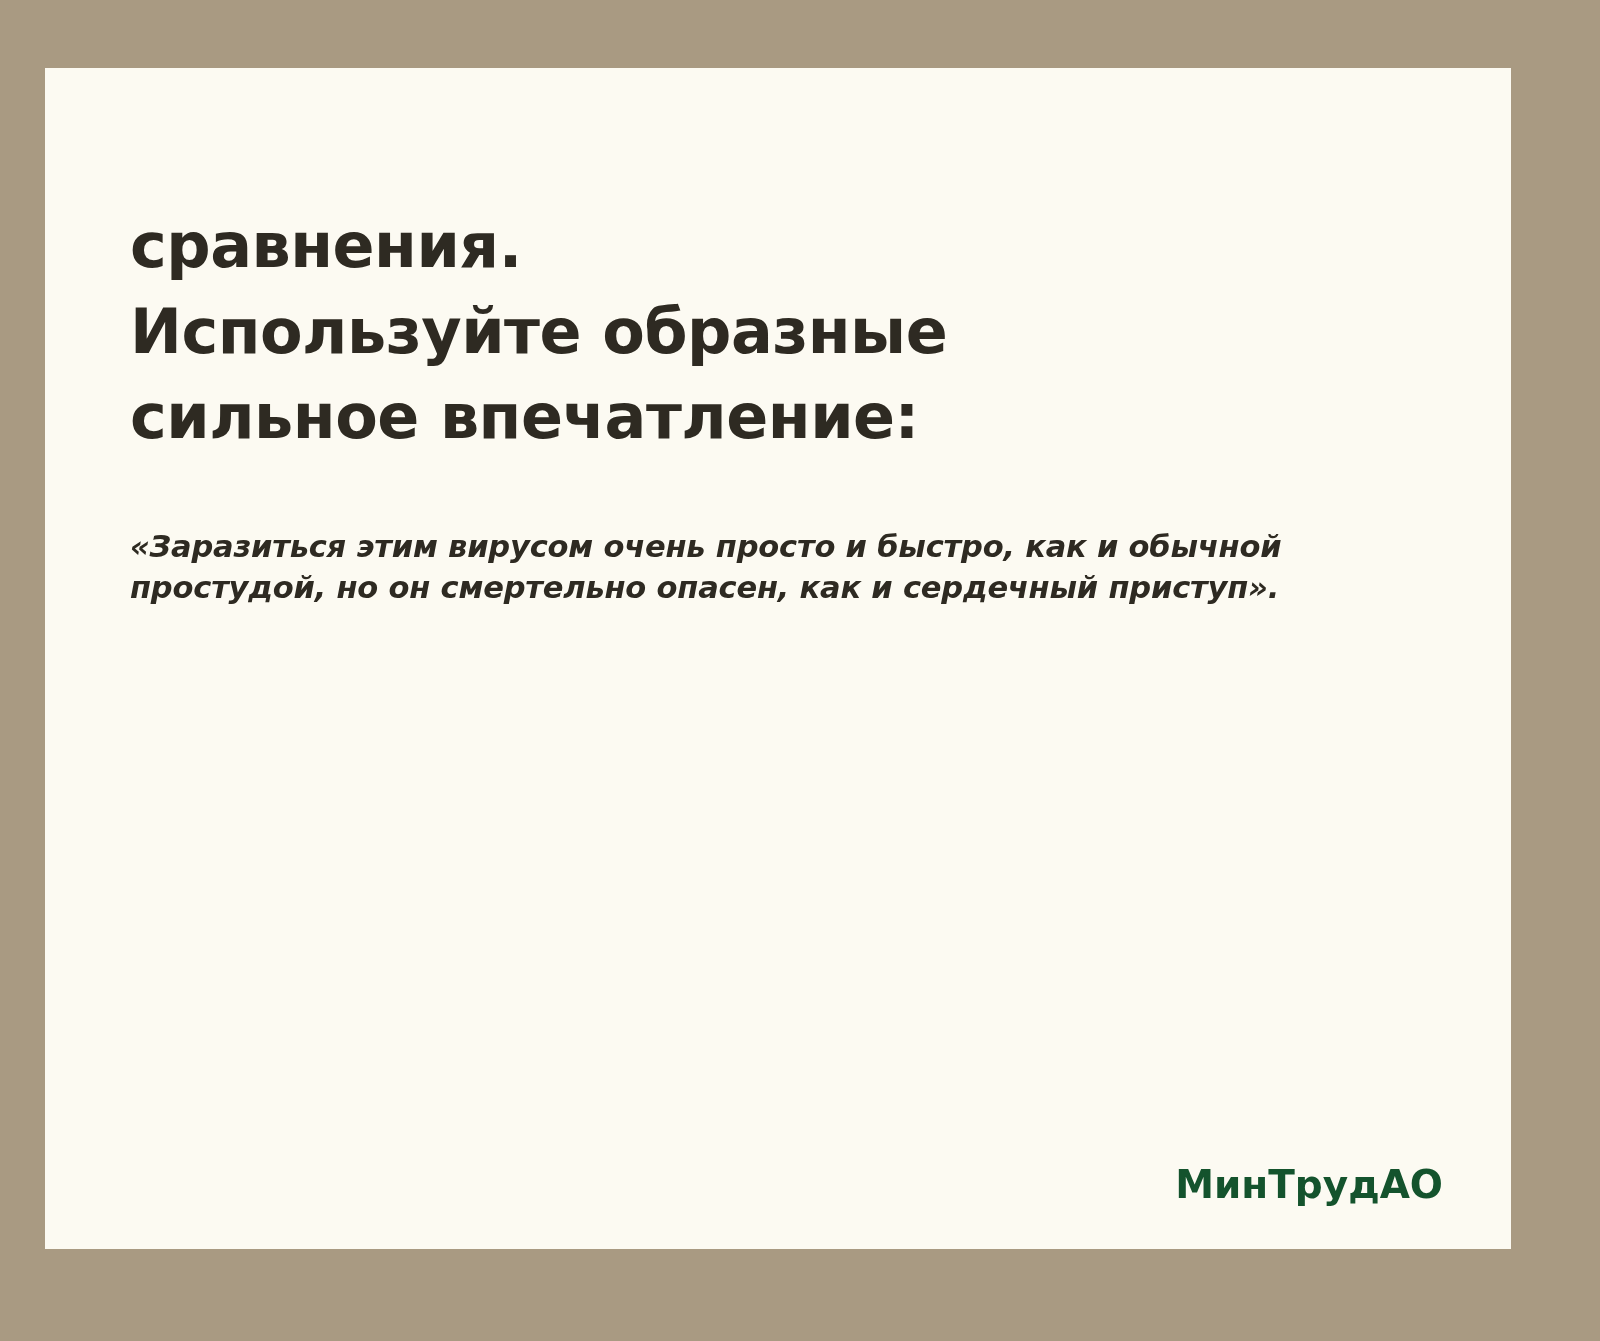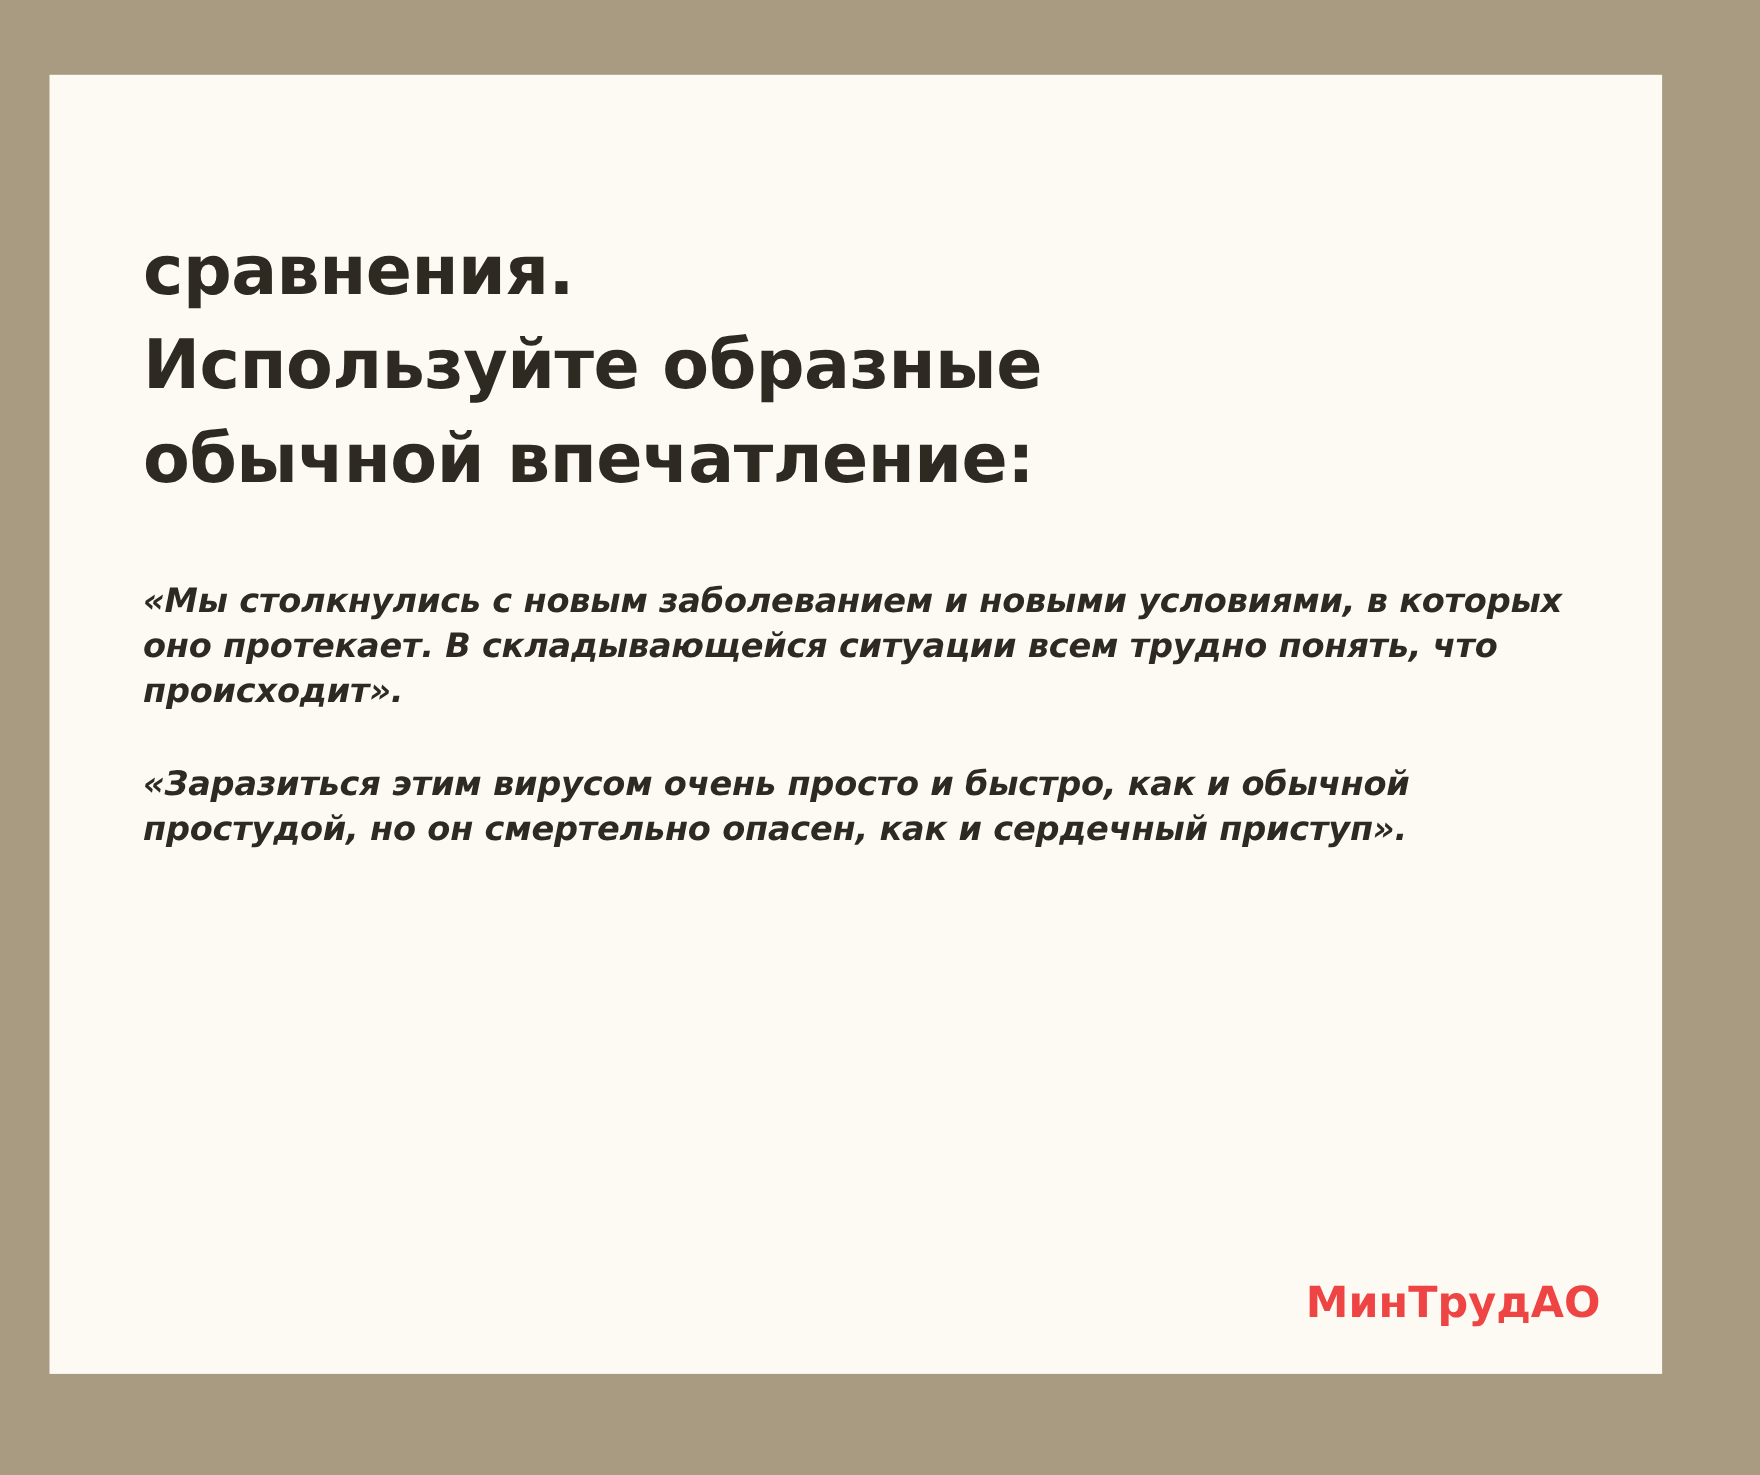--- a/index.html
+++ b/index.html
@@ -52,43 +52,42 @@
     line-height: 1.35;
     color: #2e2a22;
     margin: 0 0 44px 0;
     letter-spacing: -0.2px;
   }
   .quote:last-child {
     margin-bottom: 0;
   }
   .brand {
     position: absolute;
-    right: 56px;
+    right: 68px;
     bottom: 42px;
     font-size: 39px;
     font-weight: bold;
-    color: #ef4444;
+    color: #14532d;
     letter-spacing: 0px;
   }
 </style>
 </head>
 <body>
 
 <div class="slide">
 
   <div class="content">
 
     <h1 class="headline">
       <span class="line">сравнения.</span>
       <span class="line">Используйте образные</span>
-      <span class="line">обычной впечатление:</span>
+      <span class="line">сильное впечатление:</span>
     </h1>
 
     <div class="quotes">
-      <p class="quote">«Мы столкнулись с новым заболеванием и новыми условиями, в которых оно протекает. В складывающейся ситуации всем трудно понять, что происходит».</p>
       <p class="quote">«Заразиться этим вирусом очень просто и быстро, как и обычной простудой, но он смертельно опасен, как и сердечный приступ».</p>
     </div>
 
   </div>
 
   <div class="brand">МинТрудАО</div>
 
 </div>
 
 </body></html>

